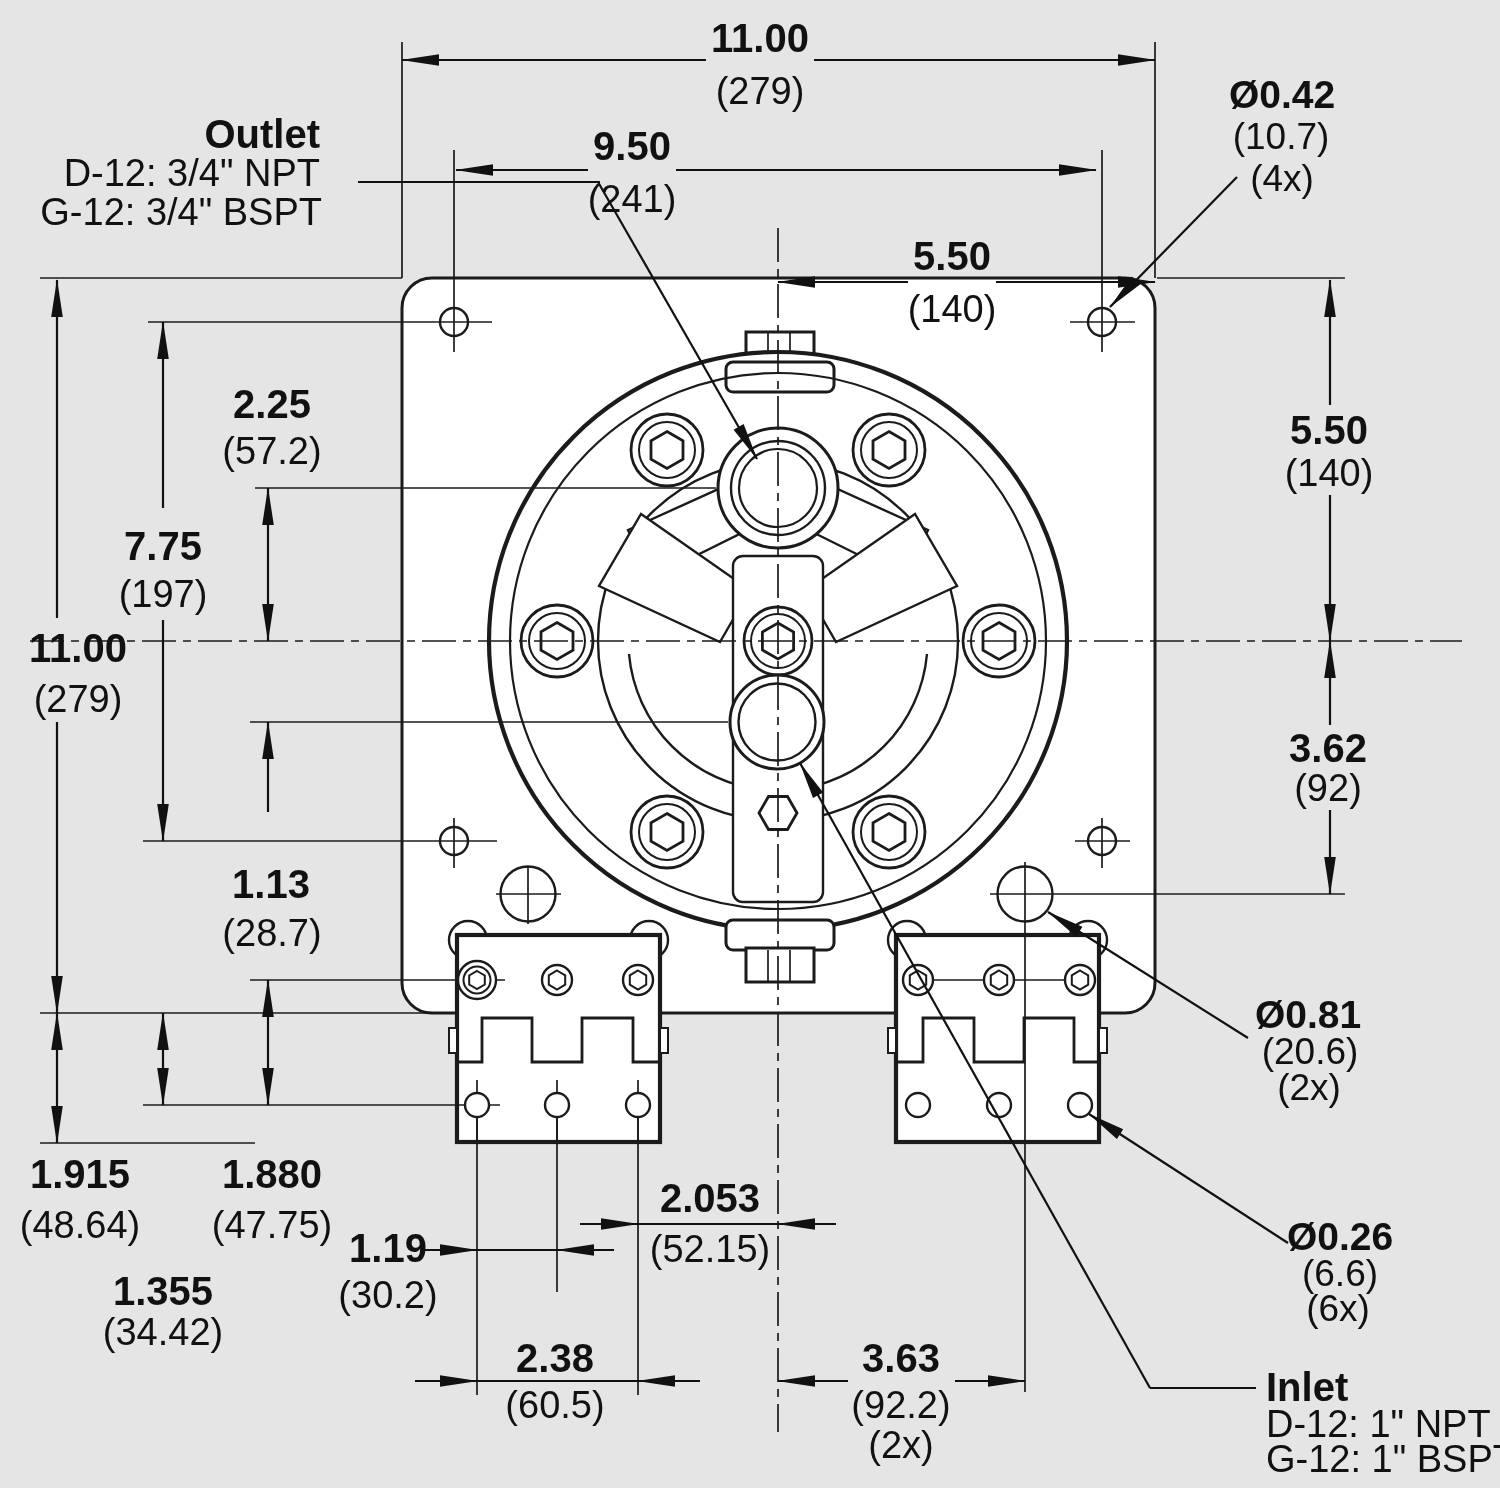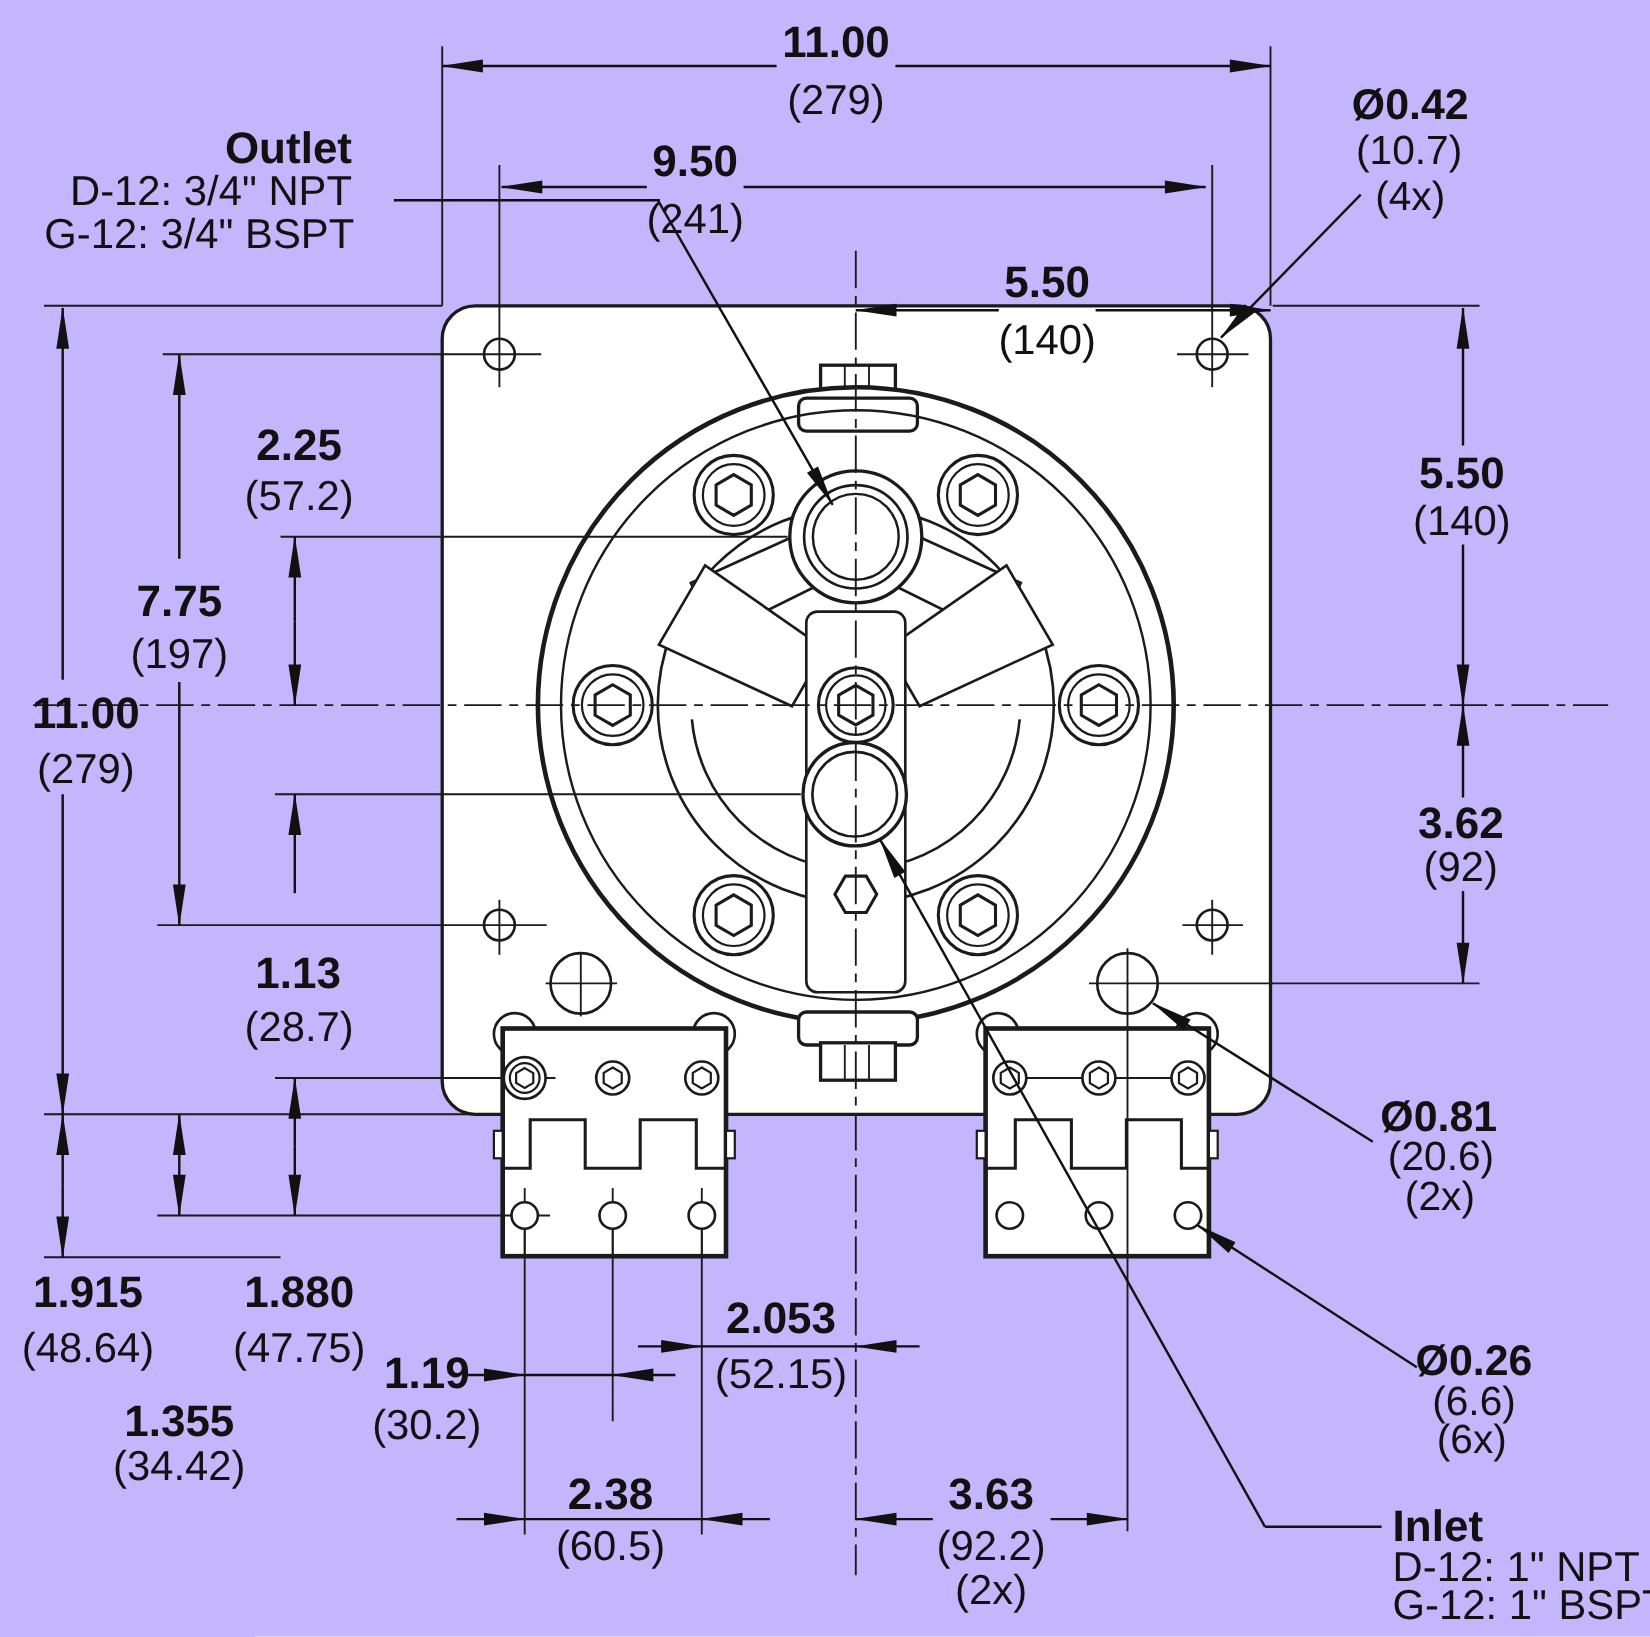--- a/index.html
+++ b/index.html
@@ -1,16 +1,16 @@
 <!DOCTYPE html>
 <html><head>
 <meta charset="utf-8">
 <style>
   html,body{margin:0;padding:0;background:#fff;}
-  #stage{width:1500px;height:1488px;position:relative;background:#c4b5fd;}
+  #stage{width:1500px;height:1488px;position:relative;background:#e5e5e5;}
   svg{font-family:"Liberation Sans", sans-serif;}
   .ol{stroke:#1b1b1b;fill:none;}
   .wf{fill:#ffffff;}
   .s17{stroke-width:1.7;}
   .s20{stroke-width:2.0;}
   .s22{stroke-width:2.2;}
   .s24{stroke-width:2.4;}
   .s28{stroke-width:2.8;}
   .s30{stroke-width:3.0;}
   .s42{stroke-width:4.2;}

